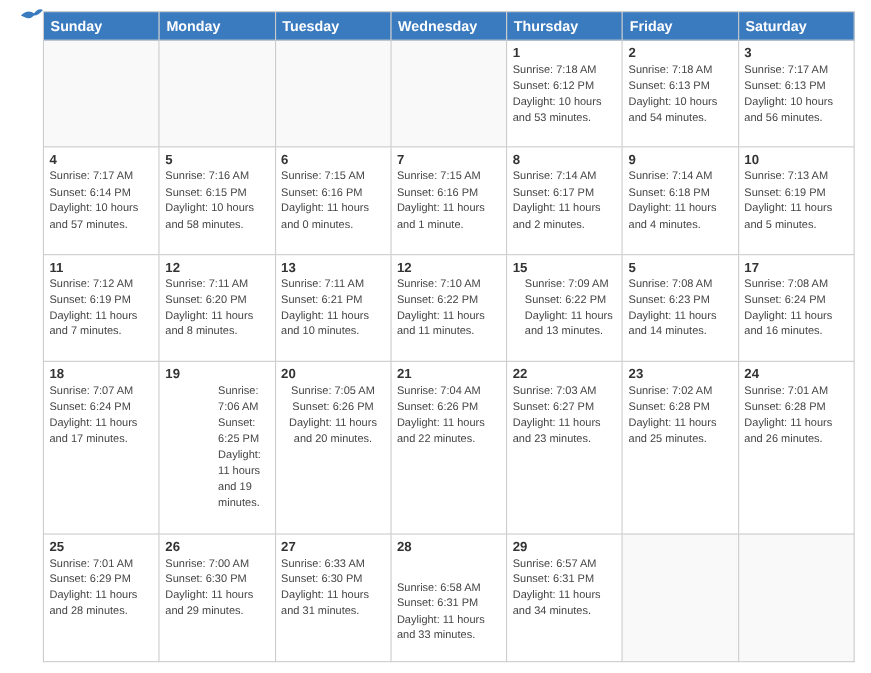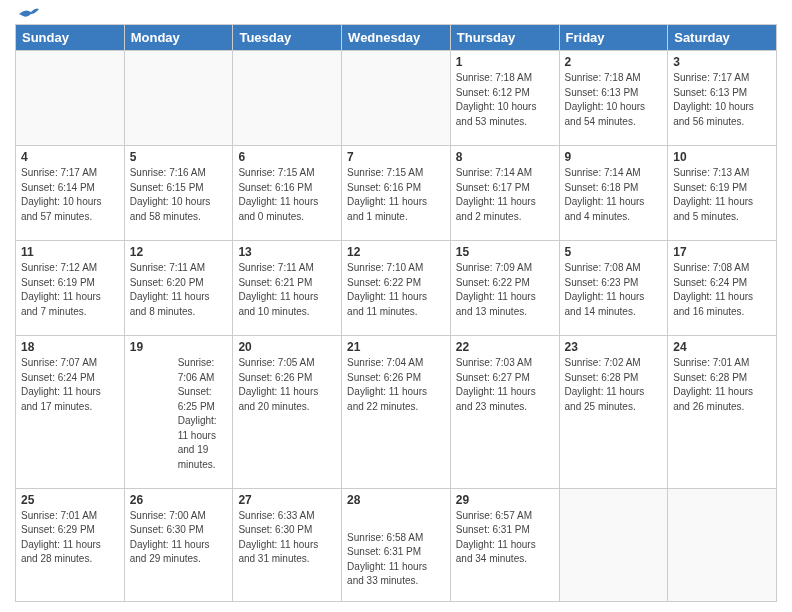--- a/index.html
+++ b/index.html
@@ -8,21 +8,21 @@
       background: #fff;
       width: 792px;
       height: 612px;
       overflow: hidden;
     }
     .page {
       width: 792px;
       height: 612px;
       padding: 10px 15px;
       display: flex;
-      flex-direction: column;
+      flex-direction: row;
       border-radius: 10px;
     }
     .header {
       display: flex;
       justify-content: space-between;
       align-items: flex-start;
       margin-bottom: 6px;
     }
     .logo {
       display: flex;
@@ -223,21 +223,21 @@
           </td>
           <td>
             <span class="day-number">12</span>
             <div class="day-info" style="white-space: pre-line;">Sunrise: 7:10 AM
 Sunset: 6:22 PM
 Daylight: 11 hours
 and 11 minutes.</div>
           </td>
           <td>
             <span class="day-number">15</span>
-            <div class="day-info" style="white-space: pre-line;">Sunrise: 7:09 AM
+            <div class="day-info" style="white-space: pre-line; margin-left: 11px;">Sunrise: 7:09 AM
 Sunset: 6:22 PM
 Daylight: 11 hours
 and 13 minutes.</div>
           </td>
           <td>
             <span class="day-number">5</span>
             <div class="day-info" style="white-space: pre-line;">Sunrise: 7:08 AM
 Sunset: 6:23 PM
 Daylight: 11 hours
 and 14 minutes.</div>
@@ -260,21 +260,21 @@
           </td>
           <td>
             <span class="day-number">19</span>
             <div class="day-info" style="white-space: pre-line; margin-left: 48px;">Sunrise: 7:06 AM
 Sunset: 6:25 PM
 Daylight: 11 hours
 and 19 minutes.</div>
           </td>
           <td>
             <span class="day-number">20</span>
-            <div class="day-info" style="white-space: pre-line;">Sunrise: 7:05 AM
+            <div class="day-info" style="white-space: pre-line; text-align: center;">Sunrise: 7:05 AM
 Sunset: 6:26 PM
 Daylight: 11 hours
 and 20 minutes.</div>
           </td>
           <td>
             <span class="day-number">21</span>
             <div class="day-info" style="white-space: pre-line;">Sunrise: 7:04 AM
 Sunset: 6:26 PM
 Daylight: 11 hours
 and 22 minutes.</div>

